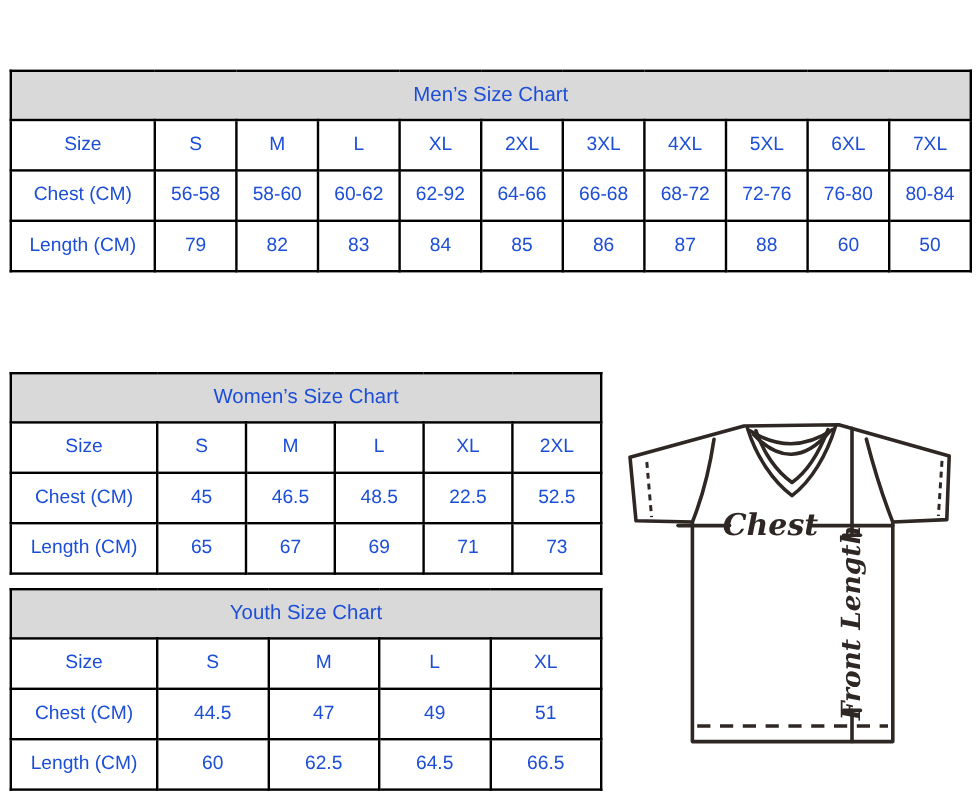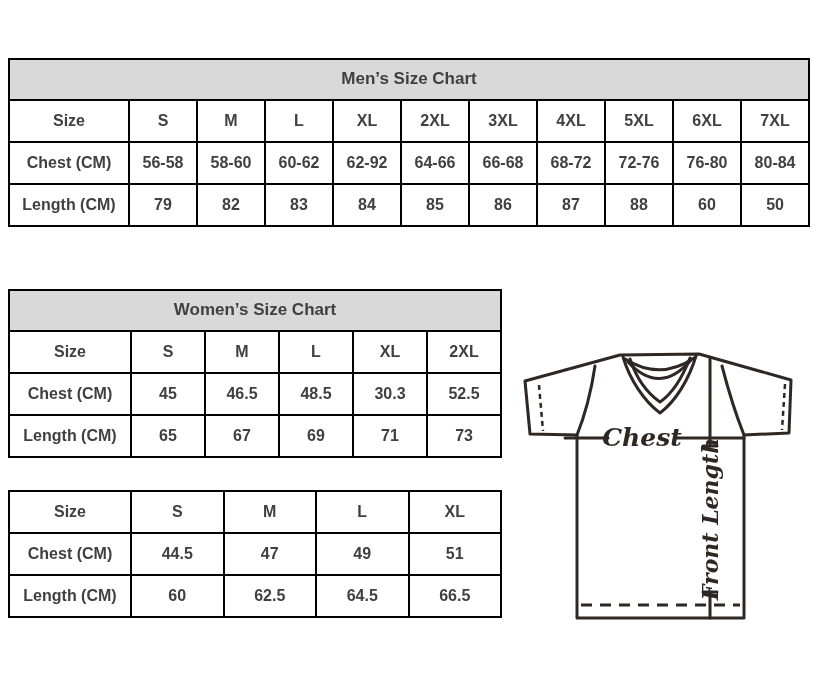--- a/index.html
+++ b/index.html
@@ -6,32 +6,32 @@
   #stage{
     position:relative;width:816px;height:675px;background:#ffffff;
     font-family:"Liberation Sans",sans-serif;color:#000;overflow:hidden;
   }
   .page-title{
     position:absolute;top:5px;left:0;width:800px;text-align:center;
     font-size:24px;font-weight:bold;letter-spacing:0px;
   }
   table.size-table{
     position:absolute;border-collapse:collapse;table-layout:fixed;
-    font-weight:bold;color:#404040;
+    font-weight:normal;color:#1d4ed8;
   }
   table.size-table td{
     border:2px solid #000;text-align:center;vertical-align:middle;
     padding:0;font-size:16px;line-height:1.1;
   }
   table.size-table td.hdr{
     background:#d9d9d9;font-size:17px;height:39px;
   }
   table.size-table td.label, table.size-table td.cell{height:40px;}
   #mens-table{left:8px;top:58px;width:800px;}
-  #womens-table{left:8px;top:289px;width:492px;padding-left:41px;}
+  #womens-table{left:8px;top:310px;width:492px;padding-left:41px;}
   #youth-table{left:8px;top:490px;width:492px;}
   #jersey{position:absolute;left:513px;top:335px;}
   .jline{stroke:#2e2723;fill:none;stroke-width:3;stroke-linejoin:round;stroke-linecap:round;}
   .jdash-sleeve{stroke:#2e2723;fill:none;stroke-width:2.5;stroke-dasharray:5 4;}
   .jdash-hem{stroke:#2e2723;fill:none;stroke-width:3;stroke-dasharray:11 8;}
   .jtext{
     font-family:"DejaVu Serif","Liberation Serif",serif;
     font-weight:bold;font-style:italic;fill:#2e2723;
   }
 </style>
@@ -120,21 +120,21 @@
           <td class="cell">M</td>
           <td class="cell">L</td>
           <td class="cell">XL</td>
           <td class="cell">2XL</td>
         </tr>
         <tr>
           <td class="label">Chest (CM)</td>
           <td class="cell">45</td>
           <td class="cell">46.5</td>
           <td class="cell">48.5</td>
-          <td class="cell">30.3</td>
+          <td class="cell">22.5</td>
           <td class="cell">52.5</td>
         </tr>
         <tr>
           <td class="label">Length (CM)</td>
           <td class="cell">65</td>
           <td class="cell">67</td>
           <td class="cell">69</td>
           <td class="cell">71</td>
           <td class="cell">73</td>
         </tr>
@@ -143,20 +143,23 @@
 
   <table id="youth-table" class="size-table">
     <colgroup>
       <col style="width:122px">
       <col style="width:92.5px">
         <col style="width:92.5px">
         <col style="width:92.5px">
         <col style="width:92.5px">
     </colgroup>
     <tbody>
+      <tr>
+        <td class="hdr" colspan="5">Youth Size Chart</td>
+      </tr>
     <tr>
           <td class="label">Size</td>
           <td class="cell">S</td>
           <td class="cell">M</td>
           <td class="cell">L</td>
           <td class="cell">XL</td>
         </tr>
         <tr>
           <td class="label">Chest (CM)</td>
           <td class="cell">44.5</td>

